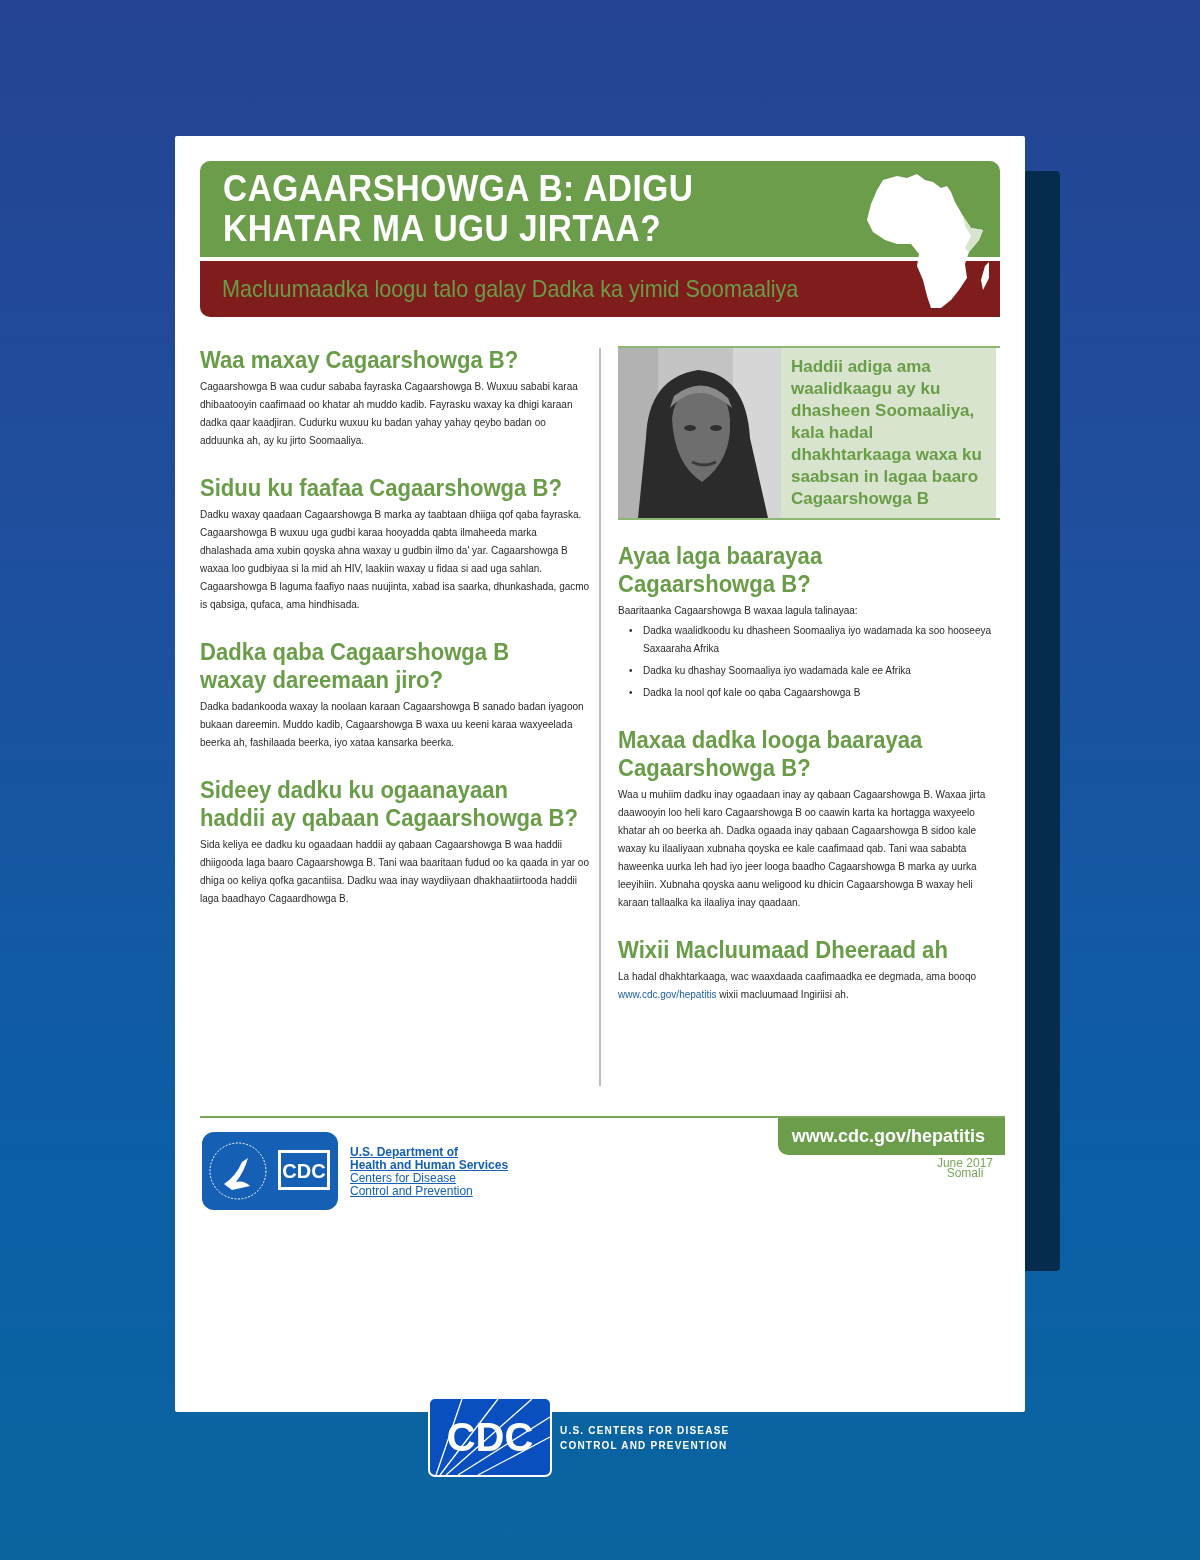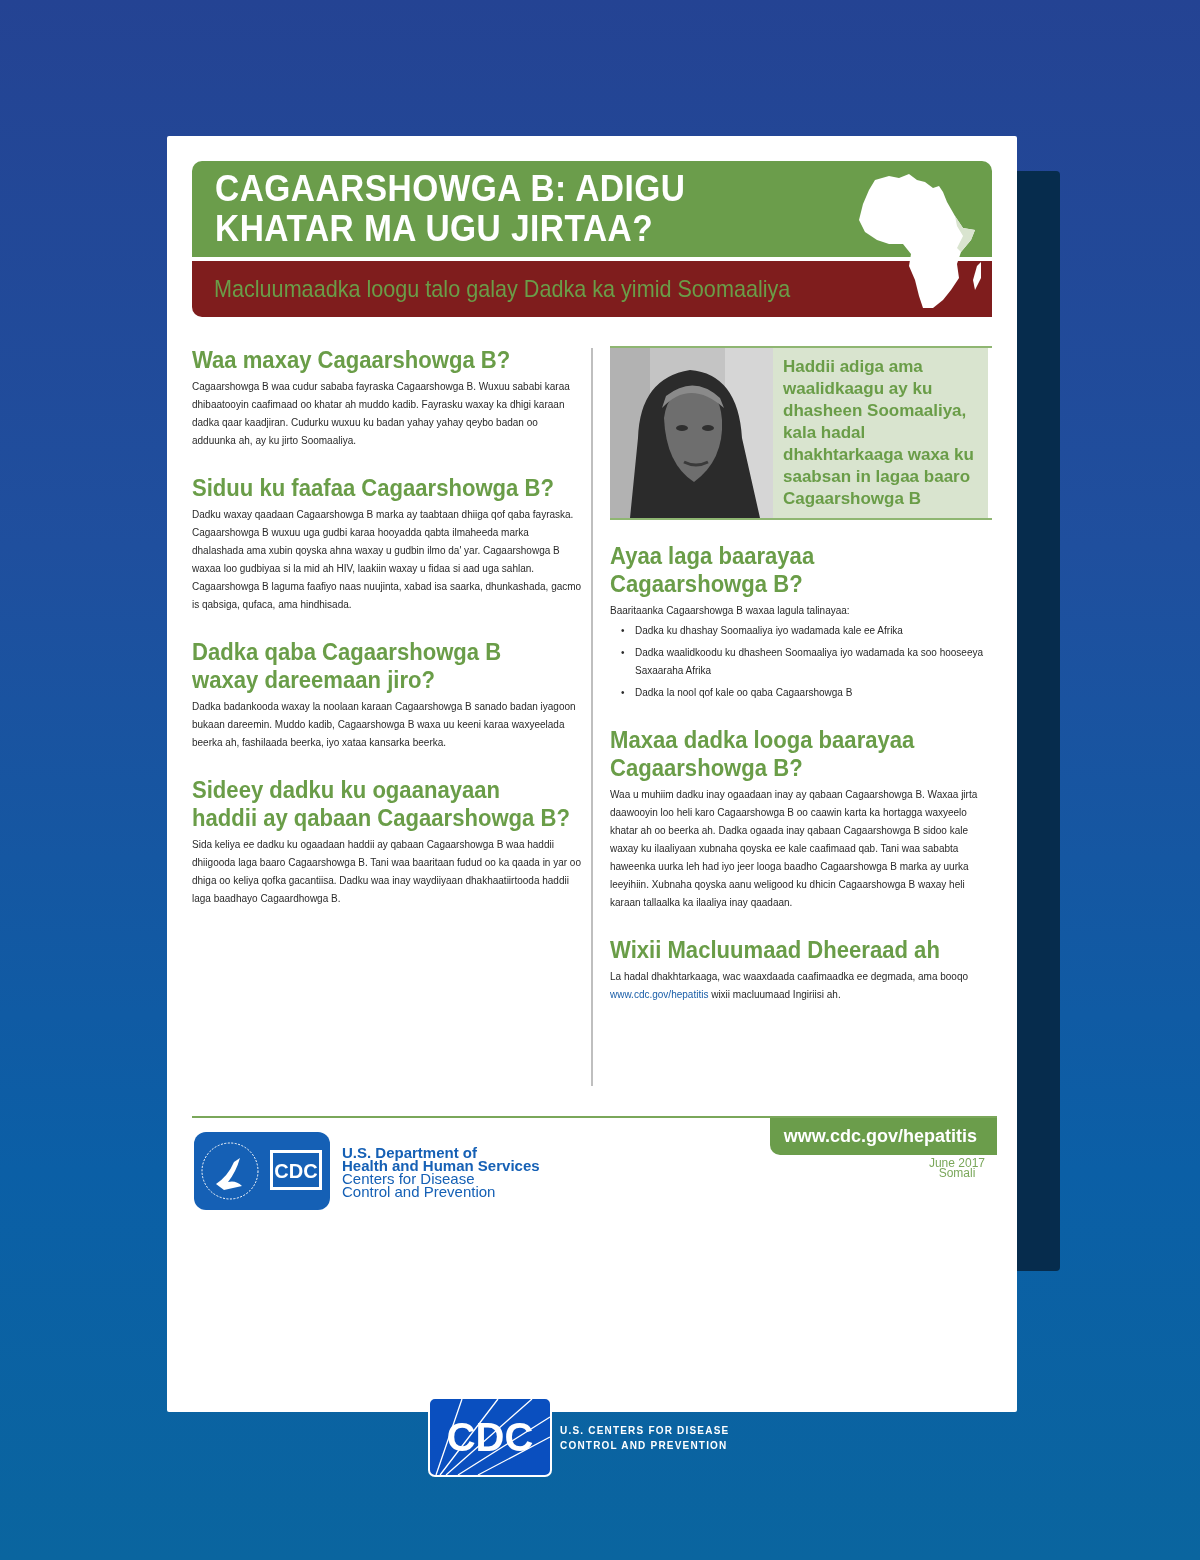--- a/index.html
+++ b/index.html
@@ -8,21 +8,21 @@
     position: relative;
     overflow: hidden;
     font-family: "Liberation Sans", "DejaVu Sans", sans-serif;
     background: linear-gradient(180deg, #244393 0%, #1f4f9e 35%, #0b5fa6 75%, #0a659f 100%);
   }
   .shadow {
     position: absolute; left: 210px; top: 171px; width: 850px; height: 1100px;
     background: #062c4d; border-radius: 4px;
   }
   .page {
-    position: absolute; left: 167px; top: 136px; width: 850px; height: 1276px;
+    position: absolute; left: 175px; top: 136px; width: 850px; height: 1276px;
     background: #ffffff; border-radius: 2px;
   }
   
   .hdr-top {
     position: absolute; left: 25px; top: 25px; width: 800px; height: 96px;
     background: #6b9d4b; border-radius: 10px 10px 0 0;
   }
   .hdr-title {
     position: absolute; left: 23px; top: 8px; color: #fff;
     font-family: "Liberation Sans", sans-serif; font-weight: 700; font-size: 36px;
@@ -77,21 +77,21 @@
     position: absolute; left: 603px; top: 982px; width: 227px; height: 37px;
     background: #6b9d4b; border-radius: 0 0 0 10px; color: #fff;
     font-weight: 700; font-size: 18px; line-height: 37px; text-align: right; padding-right: 20px;
   }
   .date-lbl { position: absolute; right: 32px; top: 1022px; text-align: center; color: #7aa75a; font-size: 12px; line-height: 10px; }
 
   .hhs-badge {
     position: absolute; left: 27px; top: 996px; width: 136px; height: 78px;
     background: #1560b5; border-radius: 12px;
   }
-  .hhs-text { position: absolute; left: 175px; top: 1010px; color: #1560b5; font-size: 15px; line-height: 13px; }
+  .hhs-text { position: absolute; left: 175px; top: 1010px; color: #1560b5; font-size: 12px; line-height: 13px; text-decoration: underline; }
   .hhs-text b { display: block; }
 
   .cdc-logo-big { position: absolute; left: 428px; top: 1397px; width: 124px; height: 80px; }
   .cdc-text-big {
     position: absolute; left: 560px; top: 1423px; color: #fff; font-weight: 700;
     font-size: 10px; line-height: 15px; letter-spacing: 1.2px;
   }
 </style>
 </head>
 <body>
@@ -162,22 +162,22 @@
       </div>
     </div>
 
     <div class="sec">
       <h2>
         <div>Ayaa laga baarayaa</div>
         <div>Cagaarshowga B?</div>
       </h2>
       <p class="body">Baaritaanka Cagaarshowga B waxaa lagula talinayaa:</p>
       <ul class="bullets">
+        <li>Dadka waalidkoodu ku dhasheen Soomaaliya iyo wadamada ka soo hooseeya Saxaaraha Afrika</li>
         <li>Dadka ku dhashay Soomaaliya iyo wadamada kale ee Afrika</li>
-        <li>Dadka waalidkoodu ku dhasheen Soomaaliya iyo wadamada ka soo hooseeya Saxaaraha Afrika</li>
         <li>Dadka la nool qof kale oo qaba Cagaarshowga B</li>
       </ul>
     </div>
 
     <div class="sec">
       <h2>
         <div>Maxaa dadka looga baarayaa</div>
         <div>Cagaarshowga B?</div>
       </h2>
       <p class="body">Waa u muhiim dadku inay ogaadaan inay ay qabaan Cagaarshowga B. Waxaa jirta daawooyin loo heli karo Cagaarshowga B oo caawin karta ka hortagga waxyeelo khatar ah oo beerka ah. Dadka ogaada inay qabaan Cagaarshowga B sidoo kale waxay ku ilaaliyaan xubnaha qoyska ee kale caafimaad qab. Tani waa sababta haweenka uurka leh had iyo jeer looga baadho Cagaarshowga B marka ay uurka leeyihiin. Xubnaha qoyska aanu weligood ku dhicin Cagaarshowga B waxay heli karaan tallaalka ka ilaaliya inay qaadaan.</p>

